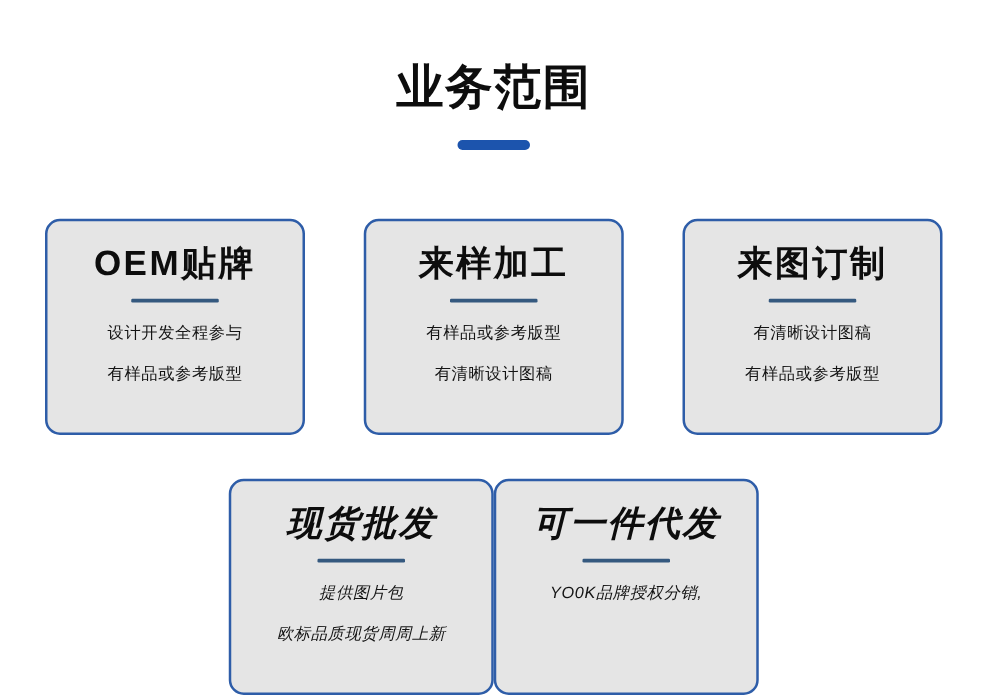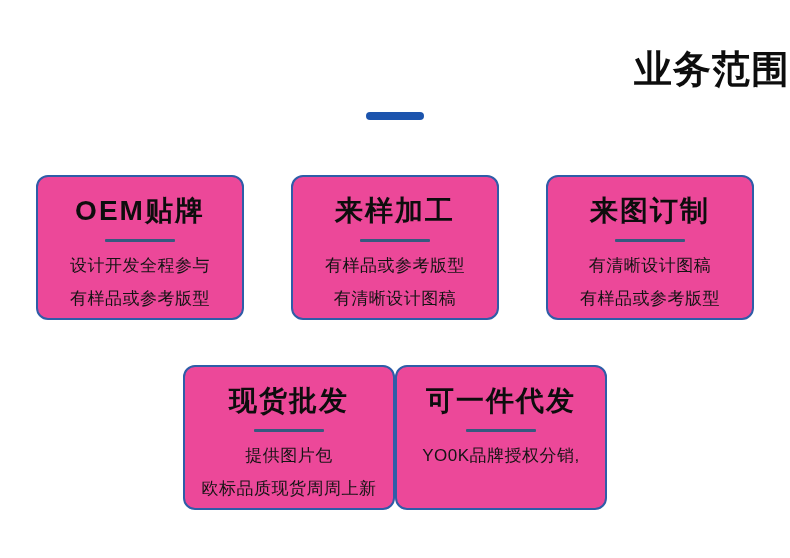--- a/index.html
+++ b/index.html
@@ -16,21 +16,21 @@
     width:790px;
     height:558px;
     background:#ffffff;
     overflow:hidden;
   }
   .main-title{
     position:absolute;
     top:44px;
     left:0;
     width:100%;
-    text-align:right;
+    text-align:center;
     font-size:38px;
     font-weight:bold;
     color:var(--text);
     letter-spacing:1px;
   }
   .title-divider{
     position:absolute;
     top:112px;
     left:366px;
     width:58px;
@@ -39,47 +39,47 @@
     background:var(--accent);
   }
   .card-row{
     position:absolute;
     left:0;
     right:0;
     display:flex;
     justify-content:center;
   }
   .row-top{top:175px;gap:47px;}
-  .row-bottom{top:365px;}
+  .row-bottom{top:383px;font-style:italic;}
   .card{
     width:208px;
-    height:145px;
+    height:173px;
     border:2px solid var(--card-border);
     border-radius:12px;
-    background:#ec4899;
+    background:#e5e5e5;
     text-align:center;
     overflow:hidden;
   }
   .row-bottom .card{width:212px;}
   .card-title{
     margin-top:15px;
     font-size:28px;
     font-weight:bold;
     color:var(--text);
     letter-spacing:2px;
   }
   .card-underline{
     width:70px;
     height:3px;
     margin:9px auto 7px;
     background:var(--card-underline);
     border-radius:1px;
   }
   .card-line{
-    font-size:17px;
+    font-size:13px;
     line-height:33px;
     color:#141414;
     letter-spacing:0.5px;
     white-space:nowrap;
   }
 </style>
 </head>
 <body>
 
 <div class="page">

